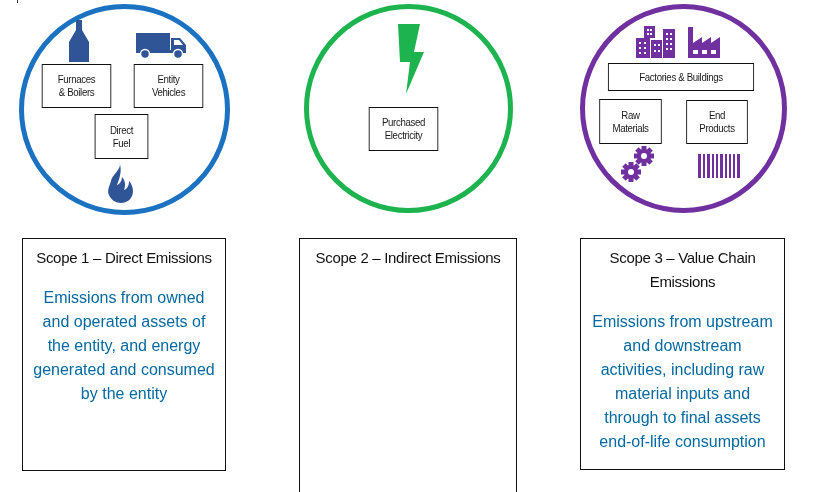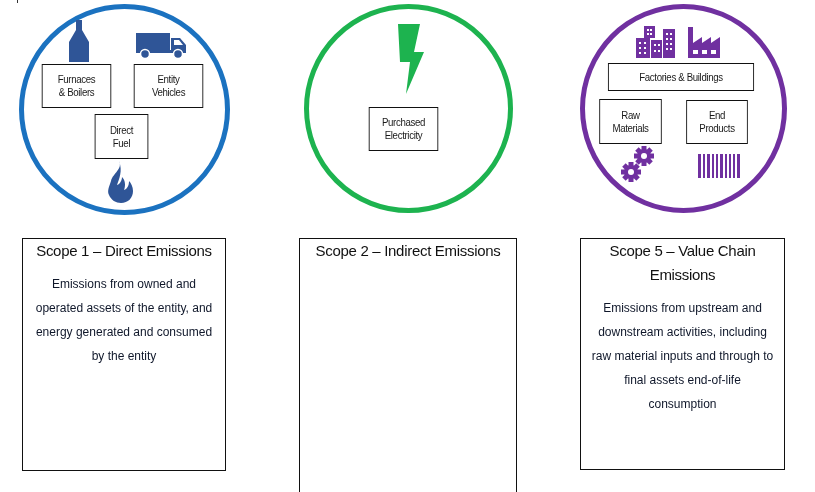--- a/index.html
+++ b/index.html
@@ -10,23 +10,23 @@
   .c2 { left: 304px; top: 4px; width: 209px; height: 209px; border: 5px solid #1db34f; }
   .c3 { left: 580px; top: 4px; width: 207px; height: 209px; border: 5px solid #7030a0; }
   .lbl { position: absolute; border: 1.3px solid #111; background: #fff; box-sizing: border-box;
          display: flex; align-items: center; justify-content: center; text-align: center;
          font-family: "Liberation Sans", sans-serif; font-size: 11px; line-height: 13px;
          letter-spacing: -0.4px; transform: scaleX(0.88); transform-origin: center; font-weight: normal; }
   .icon { position: absolute; }
   .card { position: absolute; border: 1.3px solid #111; box-sizing: border-box; background: #fff;
           text-align: center; }
   .card .ttl { font-family: "Liberation Sans", sans-serif; font-size: 15px; line-height: 24px;
-               letter-spacing: -0.3px; padding: 0 8px; color: #111; }
-  .card .desc { font-family: "Liberation Sans", sans-serif; font-size: 12px; line-height: 24px;
-                color: #0f172a; margin-top: 9px; padding: 0 10px; }
+               letter-spacing: -0.3px; margin-top: 7px; padding: 0 8px; color: #111; }
+  .card .desc { font-family: "Liberation Sans", sans-serif; font-size: 16px; line-height: 24px;
+                color: #0369a1; margin-top: 16px; padding: 0 10px; }
   .tick { position: absolute; left: 17px; top: 0; width: 1px; height: 3px; background: #333; }
 </style>
 </head>
 <body>
 
 <div class="tick"></div>
 
 <div class="circle c1"></div>
 
 <svg class="icon" style="left:67px;top:20px" width="24" height="42" viewBox="0 0 24 42">
@@ -172,15 +172,15 @@
 <div class="card" style="left:22px;top:238px;width:204px;height:233px">
   <div class="ttl">Scope 1 – Direct Emissions</div>
   <div class="desc">Emissions from owned and operated assets of the entity, and energy generated and consumed by the entity</div>
 </div>
 
 <div class="card" style="left:299px;top:238px;width:218px;height:288px">
   <div class="ttl">Scope 2 – Indirect Emissions</div>
 </div>
 
 <div class="card" style="left:580px;top:238px;width:205px;height:232px">
-  <div class="ttl" style="padding:0 22px">Scope 5 – Value Chain Emissions</div>
+  <div class="ttl" style="padding:0 22px">Scope 3 – Value Chain Emissions</div>
   <div class="desc">Emissions from upstream and downstream activities, including raw material inputs and through to final assets end-of-life consumption</div>
 </div>
 
 </body></html>

